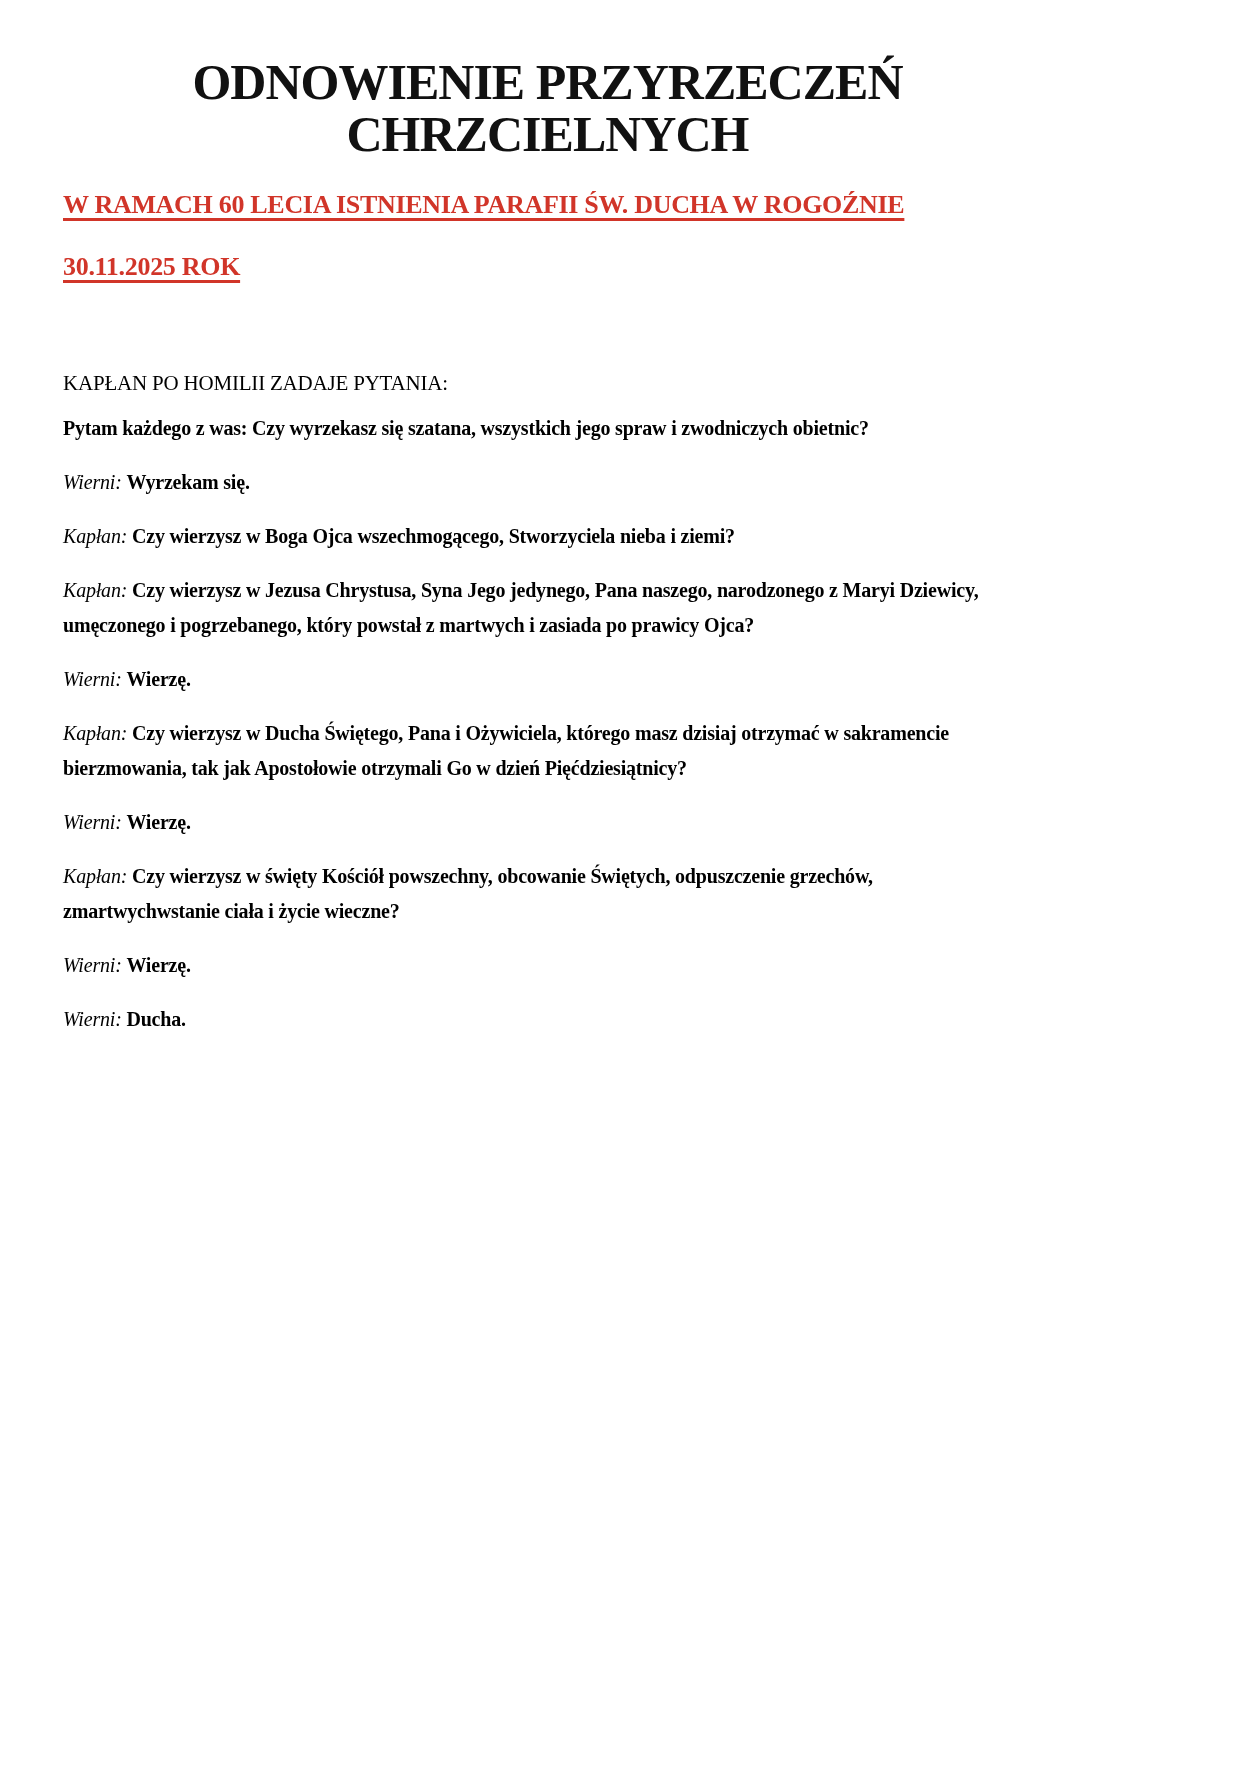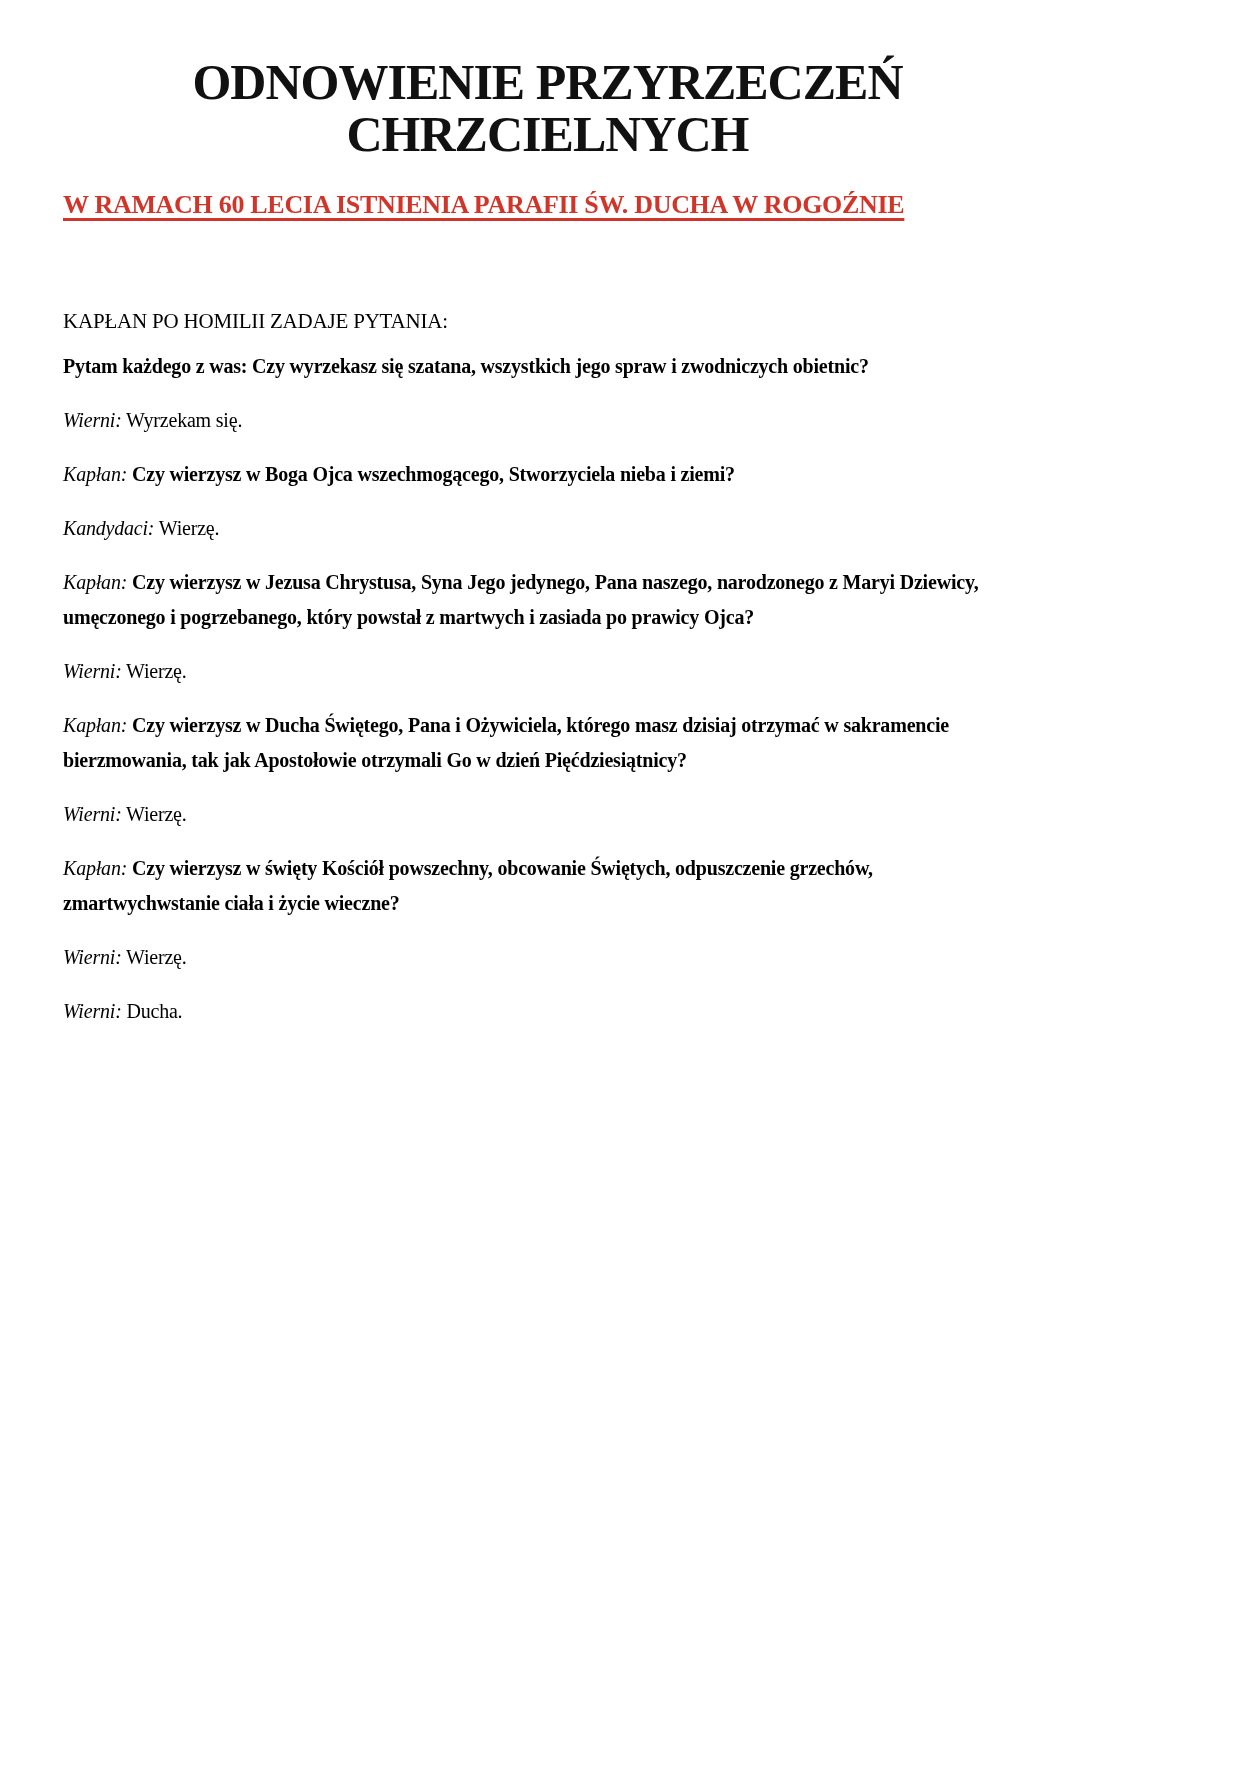--- a/index.html
+++ b/index.html
@@ -49,44 +49,46 @@
     letter-spacing: -0.2px;
   }
   .para {
     margin: 0 0 19px 0;
     font-size: 20px;
     line-height: 35px;
     letter-spacing: -0.2px;
   }
   .speaker { font-style: italic; font-weight: normal; text-align: right; }
   .t-bold { font-weight: bold; }
-  .t-regular { font-weight: normal; }
+  .t-regular { font-weight: bold; }
 </style>
 </head>
 <body>
 
 <div class="page">
 
   <h1 class="doc-title">
     <span class="title-line">ODNOWIENIE PRZYRZECZEŃ</span>
     <span class="title-line">CHRZCIELNYCH</span>
   </h1>
 
   <div class="red-heading">
     <span class="u">W RAMACH 60 LECIA ISTNIENIA PARAFII ŚW. DUCHA W ROGOŹNIE</span>
   </div>
 
+  <div class="red-heading">
+    <span class="u">30.11.2025 ROK</span>
+  </div>
 
   <p class="rubric">KAPŁAN PO HOMILII ZADAJE PYTANIA:</p>
 
   <div id="dialogue">
       <p class="para"><span class="t-bold">Pytam każdego z was: Czy wyrzekasz się szatana, wszystkich jego spraw i zwodniczych obietnic?</span></p>
       <p class="para"><span class="speaker">Wierni:</span> <span class="t-regular">Wyrzekam się.</span></p>
       <p class="para"><span class="speaker">Kapłan:</span> <span class="t-bold">Czy wierzysz w Boga Ojca wszechmogącego, Stworzyciela nieba i ziemi?</span></p>
-      <p class="para"><span class="speaker">Kandydaci:</span> <span class="t-regular">Wierzę.</span></p>
       <p class="para"><span class="speaker">Kapłan:</span> <span class="t-bold">Czy wierzysz w Jezusa Chrystusa, Syna Jego jedynego, Pana naszego, narodzonego z Maryi Dziewicy, umęczonego i pogrzebanego, który powstał z martwych i zasiada po prawicy Ojca?</span></p>
       <p class="para"><span class="speaker">Wierni:</span> <span class="t-regular">Wierzę.</span></p>
       <p class="para"><span class="speaker">Kapłan:</span> <span class="t-bold">Czy wierzysz w Ducha Świętego, Pana i Ożywiciela, którego masz dzisiaj otrzymać w sakramencie bierzmowania, tak jak Apostołowie otrzymali Go w dzień Pięćdziesiątnicy?</span></p>
       <p class="para"><span class="speaker">Wierni:</span> <span class="t-regular">Wierzę.</span></p>
       <p class="para"><span class="speaker">Kapłan:</span> <span class="t-bold">Czy wierzysz w święty Kościół powszechny, obcowanie Świętych, odpuszczenie grzechów, zmartwychwstanie ciała i życie wieczne?</span></p>
       <p class="para"><span class="speaker">Wierni:</span> <span class="t-regular">Wierzę.</span></p>
       <p class="para"><span class="speaker">Wierni:</span> <span class="t-regular">Ducha.</span></p>
     </div>
 
 </div>

